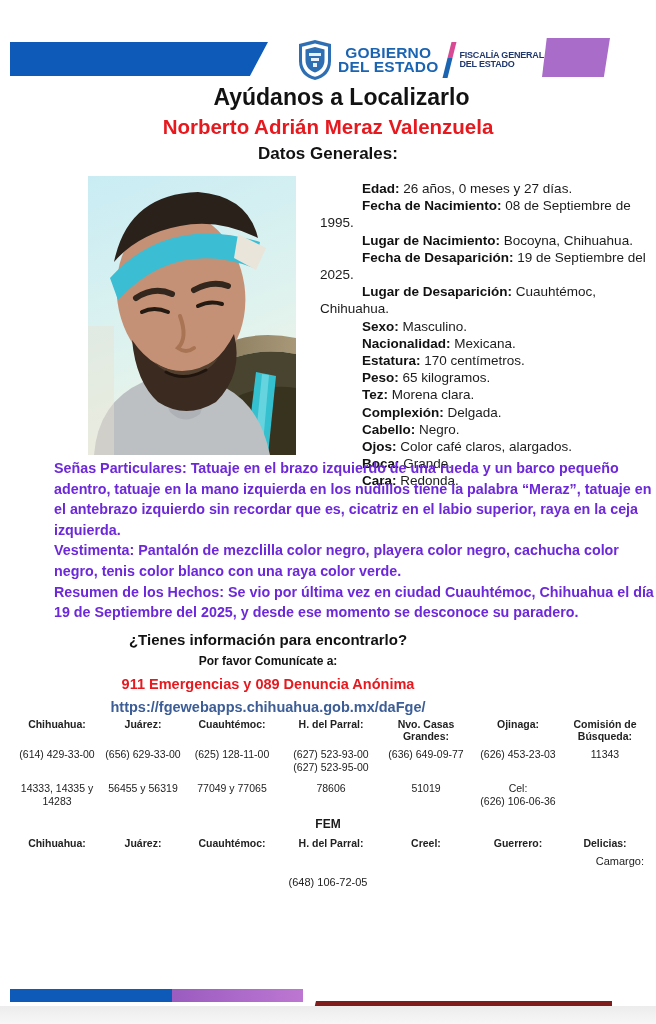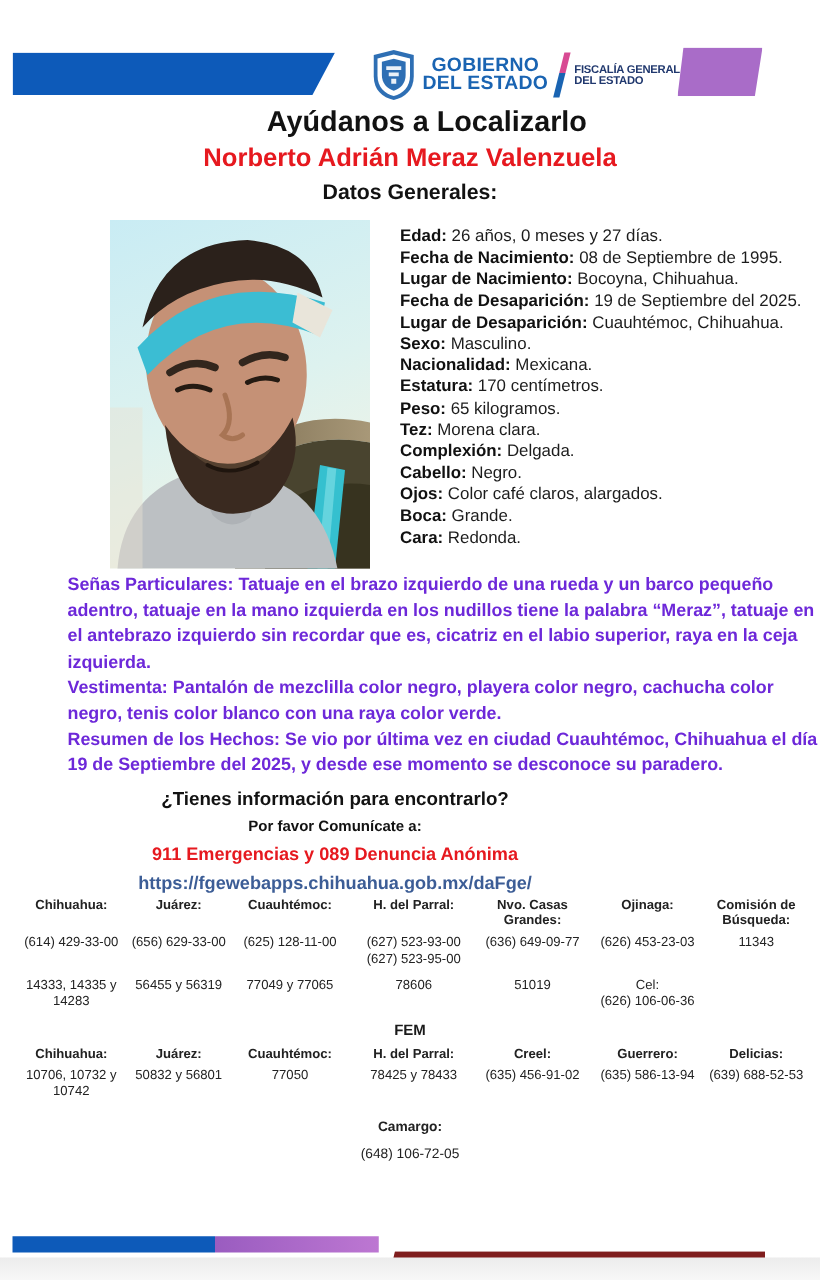--- a/index.html
+++ b/index.html
@@ -24,21 +24,21 @@
   .titles{position:absolute;top:84px;left:0;width:656px;text-align:center;}
   .title-main{font-size:23px;font-weight:bold;color:#121212;line-height:26px;padding-left:27px;}
   .title-name{font-size:20.5px;font-weight:bold;color:#e6191f;line-height:26px;margin-top:4px;}
   .title-section{font-size:17px;font-weight:bold;color:#121212;line-height:22px;margin-top:3px;}
 
   
   .photo{position:absolute;top:176px;left:88px;width:208px;height:279px;overflow:hidden;}
 
   
   .gdata{position:absolute;top:180px;left:320px;width:334px;font-size:13.5px;line-height:17.2px;color:#1c1c1c;}
-  .gdata .row b{color:#111;}
+  .gdata .row b{color:#111;margin-left:42px;}
 
   
   .paras{position:absolute;top:458px;left:54px;width:600px;font-size:14.3px;line-height:20.6px;color:#6d28d9;font-weight:bold;}
   .paras p{margin:0;}
 
   
   .contact{position:absolute;top:629px;left:0;width:536px;text-align:center;}
   .contact .q{font-size:15px;font-weight:bold;color:#121212;line-height:21px;}
   .contact .i{font-size:12px;font-weight:bold;color:#121212;line-height:21px;margin-top:1px;}
   .contact .ph{font-size:14.5px;font-weight:bold;color:#e6191f;line-height:21px;margin-top:2px;}
@@ -49,21 +49,21 @@
   .dir{position:absolute;top:718px;left:12px;width:632px;}
   .grid7{display:grid;grid-template-columns:90px 82px 96px 102px 88px 96px 78px;column-gap:0;}
   .hcell{font-size:10.5px;font-weight:bold;text-align:center;line-height:12px;color:#222;}
   .cell{font-size:10.5px;text-align:center;line-height:12.5px;color:#222;white-space:pre-line;}
   .r-head{margin-top:0;}
   .r1{margin-top:6px;}
   .r2{margin-top:9px;}
   .fem-title{margin-top:10px;text-align:center;font-size:12px;font-weight:bold;color:#1a1a1a;}
   .fem-head{margin-top:6px;}
   .fem-row{margin-top:5px;}
-  .camargo-label{margin-top:17px;text-align:center;font-size:11px;font-weight:bold;color:#222;}
+  .camargo-label{margin-top:6px;text-align:right;font-size:11px;font-weight:normal;color:#222;}
   .camargo-value{margin-top:9px;text-align:center;font-size:11px;color:#222;}
 
   
   .f-blue{position:absolute;top:989px;left:10px;width:162px;height:13px;background:#0d5ab9;}
   .f-purple{position:absolute;top:989px;left:172px;width:131px;height:13px;
             background:linear-gradient(90deg,#9a5cc0,#bd77d2);}
   .f-navy{position:absolute;top:1001px;left:303px;width:309px;height:55px;background:#7f1d1d;
           clip-path:polygon(4.2% 0,100% 0,100% 100%,0 100%);
           display:flex;align-items:center;justify-content:flex-end;padding-right:10px;box-sizing:border-box;}
   .f-site{color:#ffffff;font-size:20px;font-weight:bold;font-style:italic;margin-left:8px;
@@ -224,30 +224,20 @@
 
     <div class="grid7 fem-head">
       <div class="hcell">Chihuahua:</div>
       <div class="hcell">Juárez:</div>
       <div class="hcell">Cuauhtémoc:</div>
       <div class="hcell">H. del Parral:</div>
       <div class="hcell">Creel:</div>
       <div class="hcell">Guerrero:</div>
       <div class="hcell">Delicias:</div>
     </div>
-    <div class="grid7 fem-row">
-      <div class="cell">10706, 10732 y
-10742</div>
-      <div class="cell">50832 y 56801</div>
-      <div class="cell">77050</div>
-      <div class="cell">78425 y 78433</div>
-      <div class="cell">(635) 456-91-02</div>
-      <div class="cell">(635) 586-13-94</div>
-      <div class="cell">(639) 688-52-53</div>
-    </div>
 
     <div class="camargo-label">Camargo:</div>
     <div class="camargo-value">(648) 106-72-05</div>
   </div>
 
   <div class="f-blue"></div>
   <div class="f-purple"></div>
   <div class="f-navy">
     <svg width="32" height="34" viewBox="0 0 32 34">
       <circle cx="14" cy="14" r="11" fill="none" stroke="#ffffff" stroke-width="2"></circle>

